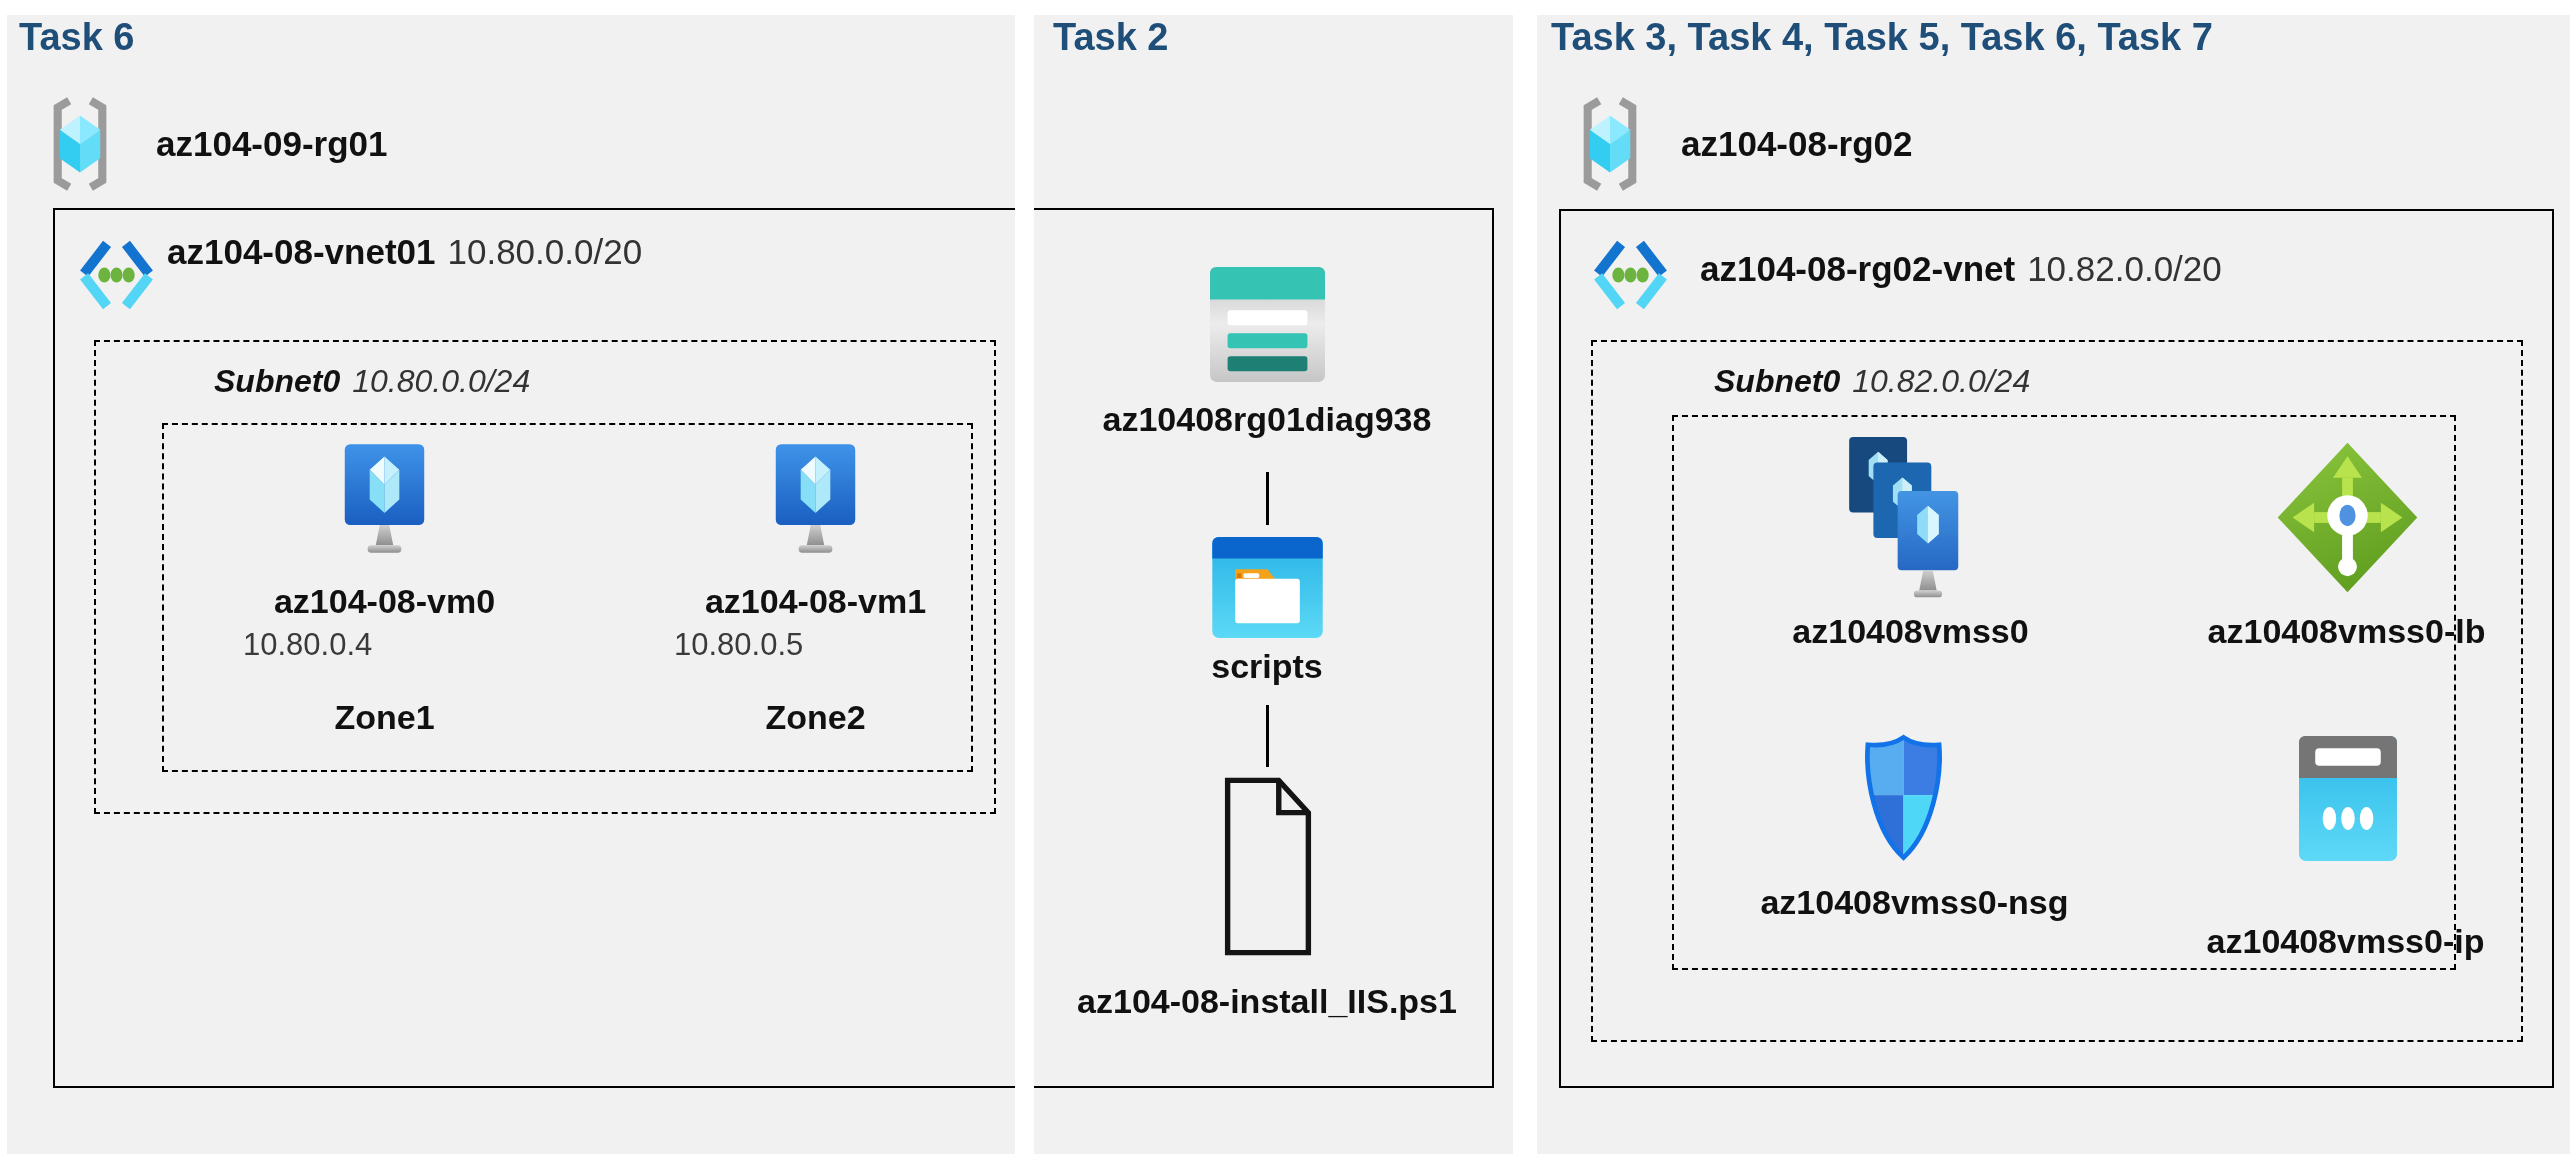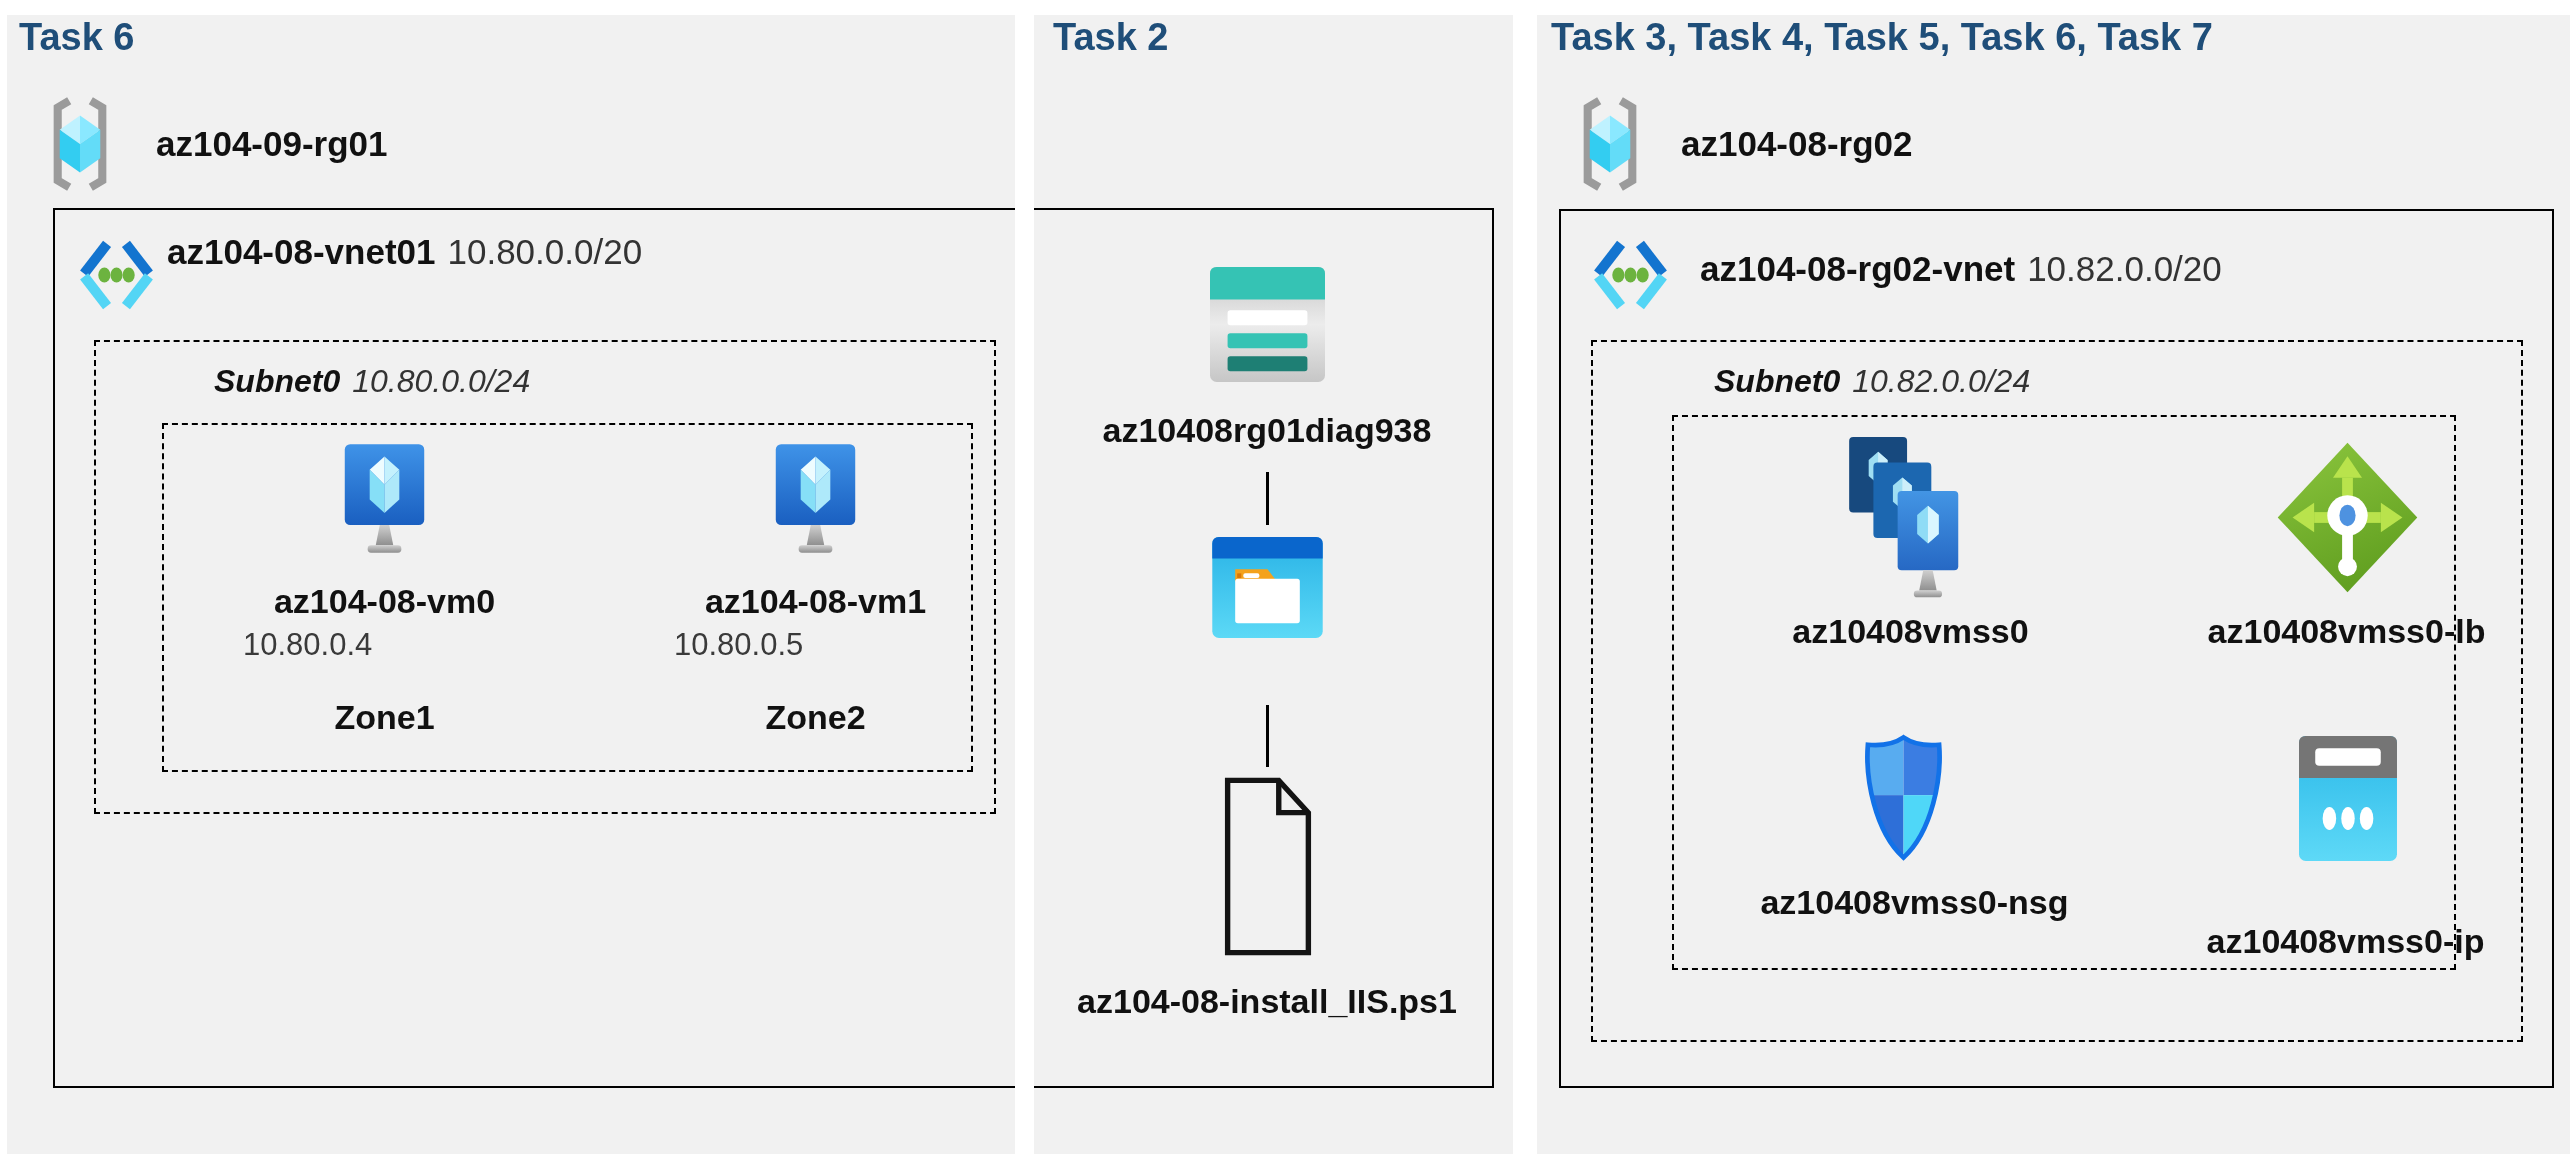--- a/index.html
+++ b/index.html
@@ -116,38 +116,39 @@
           <stop offset="0.5" stop-color="#ececec"></stop>
         <stop offset="1" stop-color="#c6c6c6"></stop>
       </linearGradient>
     </defs>
     <rect x="0" y="0" width="170" height="170" rx="10" fill="url(#storb)"></rect>
     <path d="M0,48 L0,10 Q0,0 10,0 L160,0 Q170,0 170,10 L170,48 Z" fill="#35c3b4"></path>
     <rect x="26" y="64" width="118" height="22" rx="4" fill="#ffffff"></rect>
     <rect x="26" y="98" width="118" height="22" rx="4" fill="#35c3b4"></rect>
     <rect x="26" y="132" width="118" height="22" rx="4" fill="#1e7f74"></rect>
   </svg>
-  <div class="res-label-c" style="left:1031px;top:411px;width:472px;">az10408rg01diag938</div>
+  <div class="res-label-c" style="left:1031px;top:400px;width:472px;">az10408rg01diag938</div>
 
   <div class="connector" style="left:1266px;top:472px;height:53px;"></div>
 
   <svg class="icon" style="left:1212px;top:537px;" width="111" height="101" viewBox="0 0 164 150">
     <defs>
       <linearGradient id="scrg" x1="0" y1="0" x2="0" y2="1">
         <stop offset="0" stop-color="#28b2e6"></stop>
           <stop offset="1" stop-color="#5cd9f6"></stop>
       </linearGradient>
     </defs>
     <rect x="0" y="0" width="164" height="150" rx="10" fill="url(#scrg)"></rect>
     <path d="M0,32 L0,10 Q0,0 10,0 L154,0 Q164,0 164,10 L164,32 Z" fill="#0a66cc"></path>
     <polygon points="34,48 82,48 96,66 34,66" fill="#f4a21c"></polygon>
     <rect x="37" y="54" width="6" height="7" fill="#d97706"></rect>
     <rect x="46" y="54" width="24" height="7" rx="3" fill="#ffffff"></rect>
     <rect x="34" y="62" width="96" height="66" rx="4" fill="#ffffff"></rect>
   </svg>
+  <div class="res-label-c" style="left:1031px;top:647px;width:472px;">scripts</div>
 
   <div class="connector" style="left:1266px;top:705px;height:62px;"></div>
 
   <svg class="icon" style="left:1222px;top:775px;" width="92" height="183" viewBox="0 0 136 272">
     <path d="M8,8 L84,8 L128,56 L128,264 L8,264 Z" fill="#f1f1f1" stroke="#141414" stroke-width="8" stroke-linejoin="miter"></path>
     <path d="M84,8 L84,56 L128,56" fill="none" stroke="#141414" stroke-width="8"></path>
   </svg>
   <div class="res-label-c" style="left:984px;top:982px;width:566px;">az104-08-install_IIS.ps1</div>
 
   <svg class="icon" style="left:1572px;top:94px;" width="76" height="100" viewBox="0 0 112 148">

